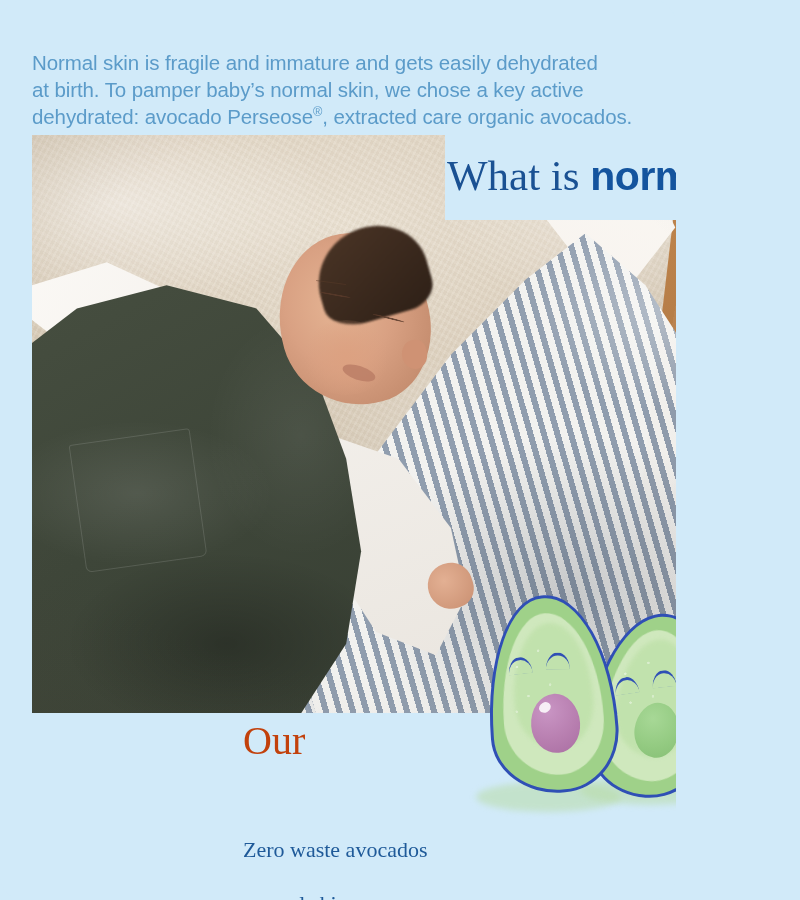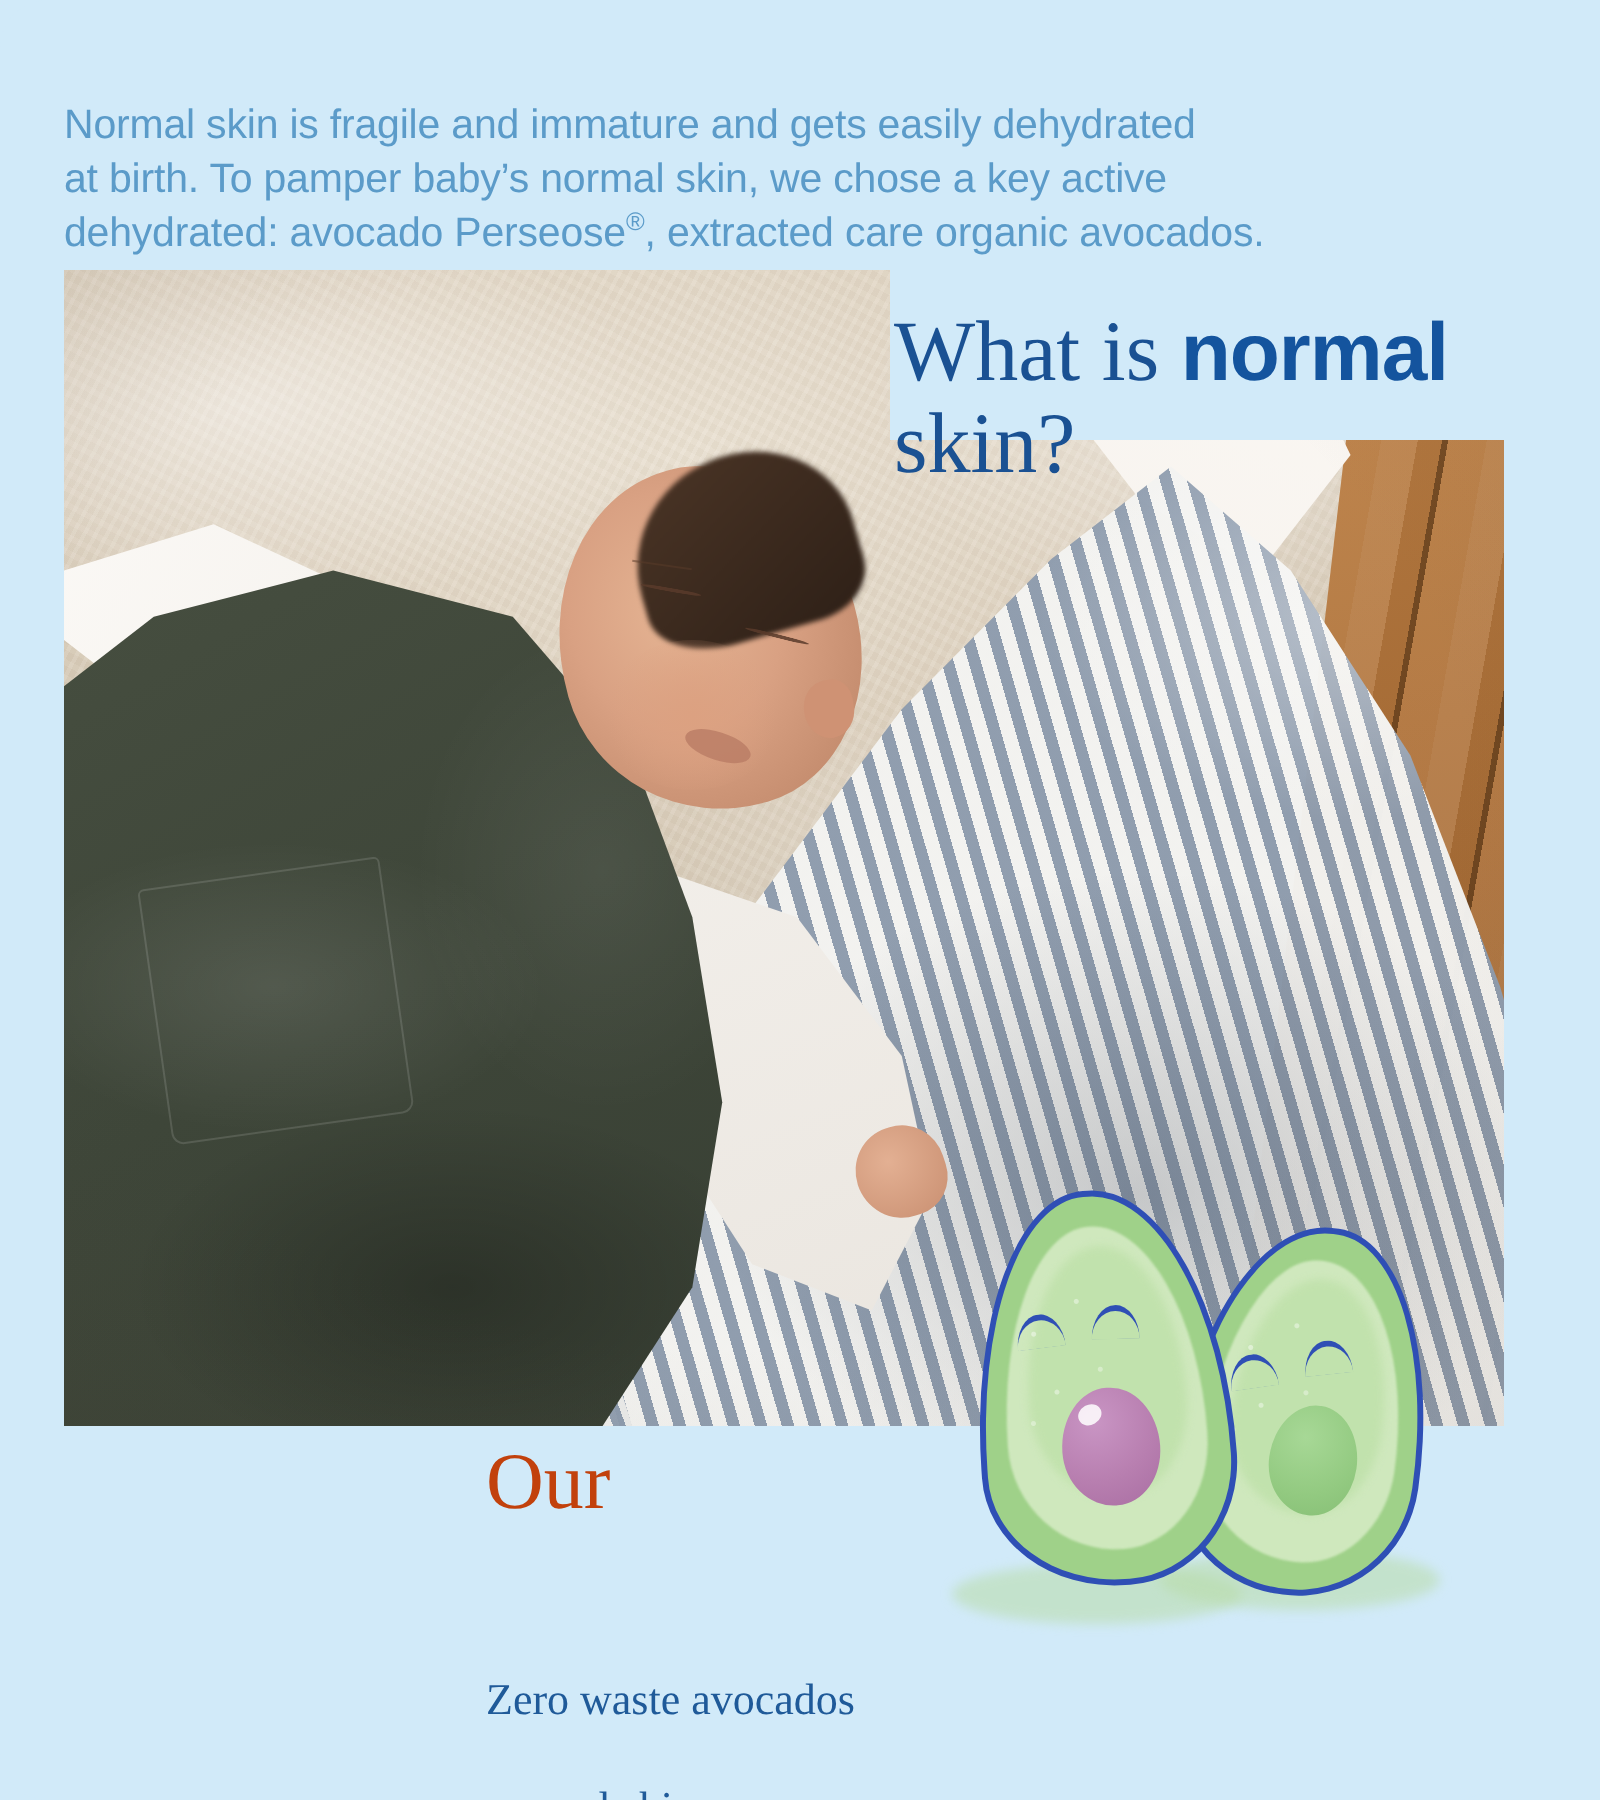--- a/index.html
+++ b/index.html
@@ -3,21 +3,21 @@
 <meta charset="utf-8">
 <style>
   html,body{margin:0;padding:0;}
   body{
     width:800px;height:900px;
     background:#d1eaf9;
     font-family:"Liberation Sans", sans-serif;
     overflow:hidden;
     position:relative;
   }
-  .page{position:relative;width:752px;height:900px;overflow:hidden;background:#d1eaf9;border-radius:24px;}
+  .page{position:relative;width:676px;height:900px;overflow:hidden;background:#d1eaf9;border-radius:24px;}
 
   
   .intro{
     position:absolute;left:32px;top:28px;width:680px;
     font-family:"Liberation Sans", sans-serif;
     font-size:20.5px;line-height:27px;
     color:#5b9bc9;letter-spacing:-0.1px;
   }
   .intro sup{font-size:0.62em;vertical-align:super;line-height:0;}
 
@@ -329,21 +329,20 @@
     <div class="ear"></div>
     <div class="hand"></div>
 
     <div class="photo-soft"></div>
   </div>
 
   <div class="notch"></div>
 
   <h1 class="h-normal">
     <span class="ser">What is </span><span class="bld">normal</span><br>
-    <span class="ser">skin?</span>
   </h1>
 
   <div class="avos">
     <div class="shadow-l"></div>
     <div class="shadow-r"></div>
 
     <div class="avo avo-r">
       <div class="avo-skin"></div>
       <div class="avo-flesh"></div>
       <div class="avo-flesh2"></div>

